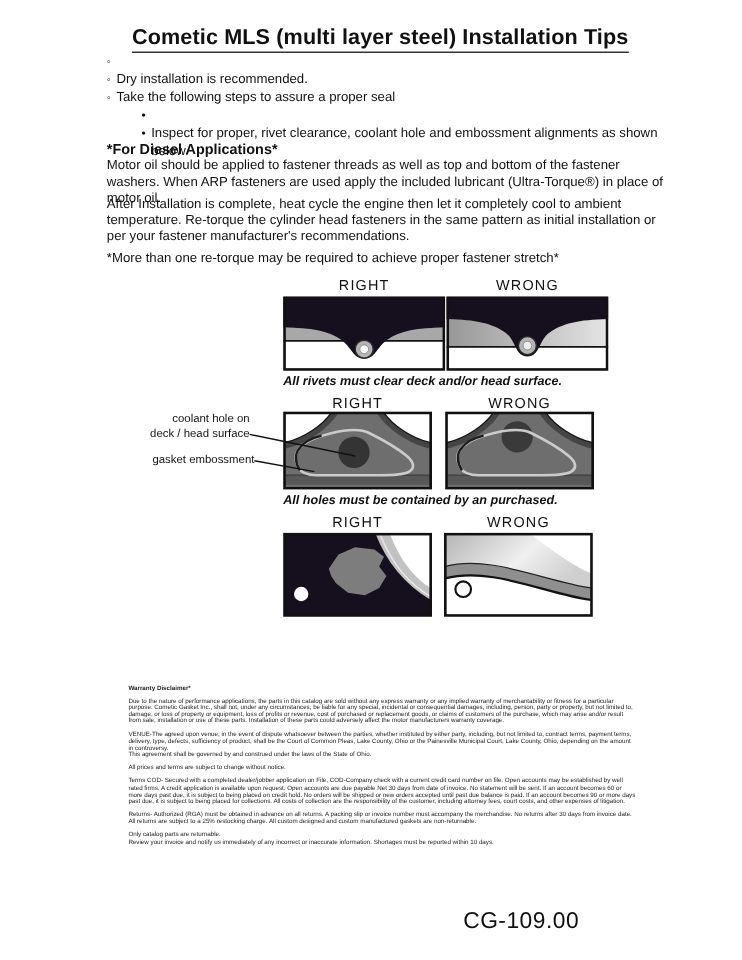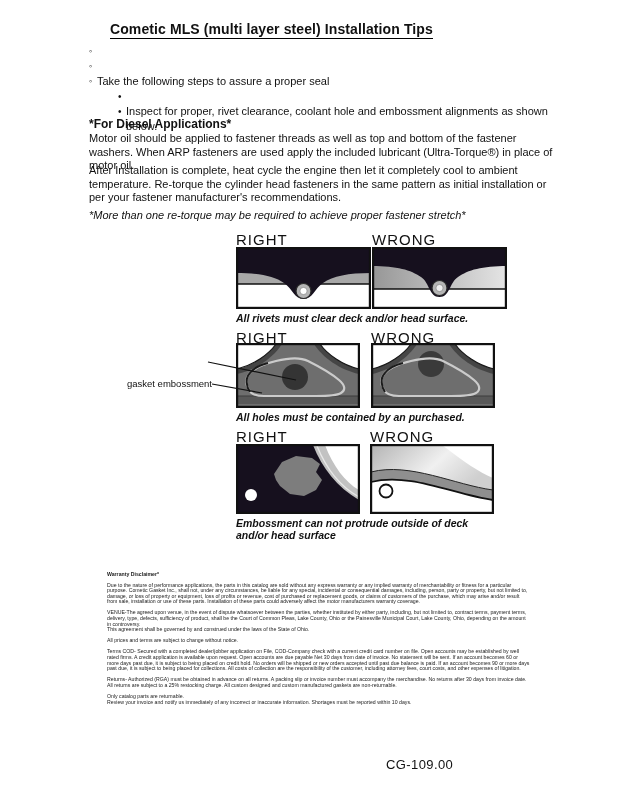--- a/index.html
+++ b/index.html
@@ -1,52 +1,53 @@
 <!DOCTYPE html>
 <html><head>
 <meta charset="utf-8">
 <style>
   html,body{margin:0;padding:0;background:#ffffff;}
   body{width:618px;height:800px;position:relative;font-family:"Liberation Sans","DejaVu Sans",sans-serif;color:#111;}
   .page{position:absolute;left:0;top:0;width:618px;height:800px;background:#fff;overflow:hidden;}
   .abs{position:absolute;}
-  .title{left:110px;top:21px;font-size:14px;font-weight:bold;border-bottom:1.6px solid #000;padding-bottom:1px;letter-spacing:.1px;text-align:center;}
+  .title{left:110px;top:21px;font-size:18px;font-weight:bold;border-bottom:1.6px solid #000;padding-bottom:1px;letter-spacing:.1px;text-align:center;}
   .tips{left:89px;top:44px;width:470px;font-size:11px;line-height:15px;}
   .tip-row{display:flex;}
   .tip-marker{width:8px;font-size:9px;line-height:15px;flex:0 0 auto;}
   .sub{padding-left:29px;}
   .sub .tip-marker{font-size:10px;}
   .diesel-h{left:89px;top:117px;font-size:12px;font-weight:bold;}
   .para{left:89px;width:464px;font-size:11px;line-height:13.5px;}
   .p1{top:132px;}
   .p2{top:164px;}
-  .note{top:209px;font-style:italic;}
-  .figlabel{font-size:15px;letter-spacing:1px;text-align:left;color:#111;}
+  .note{top:209px;}
+  .figlabel{font-size:12px;letter-spacing:1px;text-align:center;color:#111;}
   .cap{font-size:10.5px;font-weight:bold;line-height:12px;font-style:italic;}
   .ann{font-size:9.5px;line-height:11.5px;text-align:right;color:#111;}
-  .code{left:386px;top:757px;font-size:13px;letter-spacing:.4px;}
+  .code{left:386px;top:757px;font-size:19px;letter-spacing:.4px;}
   .disc{left:107px;top:572px;width:424px;font-size:5.2px;line-height:5.6px;color:#222;}
   .disc .h{font-weight:bold;margin-bottom:5px;}
   .disc p{margin:0;}
   .disc p.gap{margin-bottom:5.5px;}
   svg{display:block;}
 </style>
 </head>
 <body>
 
 <div class="page">
 
   <div class="abs title">Cometic MLS (multi layer steel) Installation Tips</div>
 
   <div class="abs tips">
     <div class="tip-row">
         <span class="tip-marker">◦</span>
       </div>
     <div class="tip-row">
         <span class="tip-marker">◦</span>
+        <span>Dry installation is recommended.</span>
       </div>
     <div class="tip-row">
         <span class="tip-marker">◦</span>
         <span>Take the following steps to assure a proper seal</span>
       </div>
     <div class="tip-row sub">
         <span class="tip-marker">•</span>
       </div>
     <div class="tip-row sub">
         <span class="tip-marker">•</span>
@@ -88,20 +89,24 @@
     <circle cx="67.5" cy="41" r="7.5" fill="#b5b5b5" stroke="#2a2a2a" stroke-width="1.2"></circle>
     <circle cx="67.5" cy="41" r="3.6" fill="#eeeeee" stroke="#777" stroke-width="0.6"></circle>
     <rect x="1" y="1" width="133" height="60" fill="none" stroke="#111" stroke-width="2.4"></rect>
   </svg>
 
   <div class="abs cap" style="left:236px;top:312px;width:290px;">All rivets must clear deck and/or head surface.</div>
 
   <div class="abs figlabel" style="left:236px;top:329px;width:124px;">RIGHT</div>
   <div class="abs figlabel" style="left:371px;top:329px;width:124px;">WRONG</div>
 
+  <div class="abs ann" style="left:96px;top:344px;width:112px;">
+    <div>coolant hole on</div>
+    <div>deck / head surface</div>
+  </div>
   <div class="abs ann" style="left:96px;top:378px;width:116px;">gasket embossment</div>
 
   <svg class="abs" style="left:236px;top:343px;" width="124" height="65" viewBox="0 0 124 65">
     <rect x="0" y="0" width="124" height="65" fill="#ffffff"></rect>
     <rect x="1" y="1" width="122" height="63" fill="#6e6e6e"></rect>
     <path d="M1,1 H46 C38,14 20,27 1,31 Z" fill="#454545"></path>
     <path d="M1,1 H40 C33,11 18,22 1,26 Z" fill="#ffffff"></path>
     <path d="M40,1 C33,11 18,22 1,26" fill="none" stroke="#181818" stroke-width="1.2"></path>
     <path d="M123,1 H78 C86,14 104,27 123,31 Z" fill="#454545"></path>
     <path d="M123,1 H84 C91,11 106,22 123,26 Z" fill="#ffffff"></path>
@@ -161,24 +166,20 @@
     </defs>
     <rect x="0" y="0" width="124" height="70" fill="#ffffff"></rect>
     <path d="M1,1 H72 C93,17 110,29 123,34 L123,46 C85,41 40,18 1,28 Z" fill="url(#g3)"></path>
     <path d="M1,28 C40,18 85,41 123,46 L123,56 C85,51 40,28 1,38 Z" fill="#8f8f8f"></path>
     <path d="M1,28 C40,18 85,41 123,46" fill="none" stroke="#222" stroke-width="1"></path>
     <path d="M1,38 C40,28 85,51 123,56" fill="none" stroke="#111" stroke-width="1.8"></path>
     <circle cx="16" cy="47" r="6.5" fill="#ffffff" stroke="#111" stroke-width="1.8"></circle>
     <rect x="1" y="1" width="122" height="68" fill="none" stroke="#111" stroke-width="2.4"></rect>
   </svg>
 
-  <div class="abs cap" style="left:236px;top:517px;width:290px;">
-    <div>Embossment can not protrude outside of deck</div>
-    <div>and/or head surface</div>
-  </div>
 
   <div class="abs disc">
     <div class="h">Warranty Disclaimer*</div>
     <p class="gap">Due to the nature of performance applications, the parts in this catalog are sold without any express warranty or any implied warranty of merchantability or fitness for a particular purpose. Cometic Gasket Inc., shall not, under any circumstances, be liable for any special, incidental or consequential damages, including, person, party or property, but not limited to, damage, or loss of property or equipment, loss of profits or revenue, cost of purchased or replacement goods, or claims of customers of the purchase, which may arise and/or result from sale, installation or use of these parts. Installation of these parts could adversely affect the motor manufacturers warranty coverage.</p>
     <p>VENUE-The agreed upon venue, in the event of dispute whatsoever between the parties, whether instituted by either party, including, but not limited to, contract terms, payment terms, delivery, type, defects, sufficiency of product, shall be the Court of Common Pleas, Lake County, Ohio or the Painesville Municipal Court, Lake County, Ohio, depending on the amount in controversy.</p>
     <p class="gap">This agreement shall be governed by and construed under the laws of the State of Ohio.</p>
     <p class="gap">All prices and terms are subject to change without notice.</p>
     <p class="gap">Terms COD- Secured with a completed dealer/jobber application on File, COD-Company check with a current credit card number on file. Open accounts may be established by well rated firms. A credit application is available upon request. Open accounts are due payable Net 30 days from date of invoice. No statement will be sent. If an account becomes 60 or more days past due, it is subject to being placed on credit hold. No orders will be shipped or new orders accepted until past due balance is paid. If an account becomes 90 or more days past due, it is subject to being placed for collections. All costs of collection are the responsibility of the customer, including attorney fees, court costs, and other expenses of litigation.</p>
     <p class="gap">Returns- Authorized (RGA) must be obtained in advance on all returns. A packing slip or invoice number must accompany the merchandise. No returns after 30 days from invoice date. All returns are subject to a 25% restocking charge. All custom designed and custom manufactured gaskets are non-returnable.</p>
     <p>Only catalog parts are returnable.</p>

